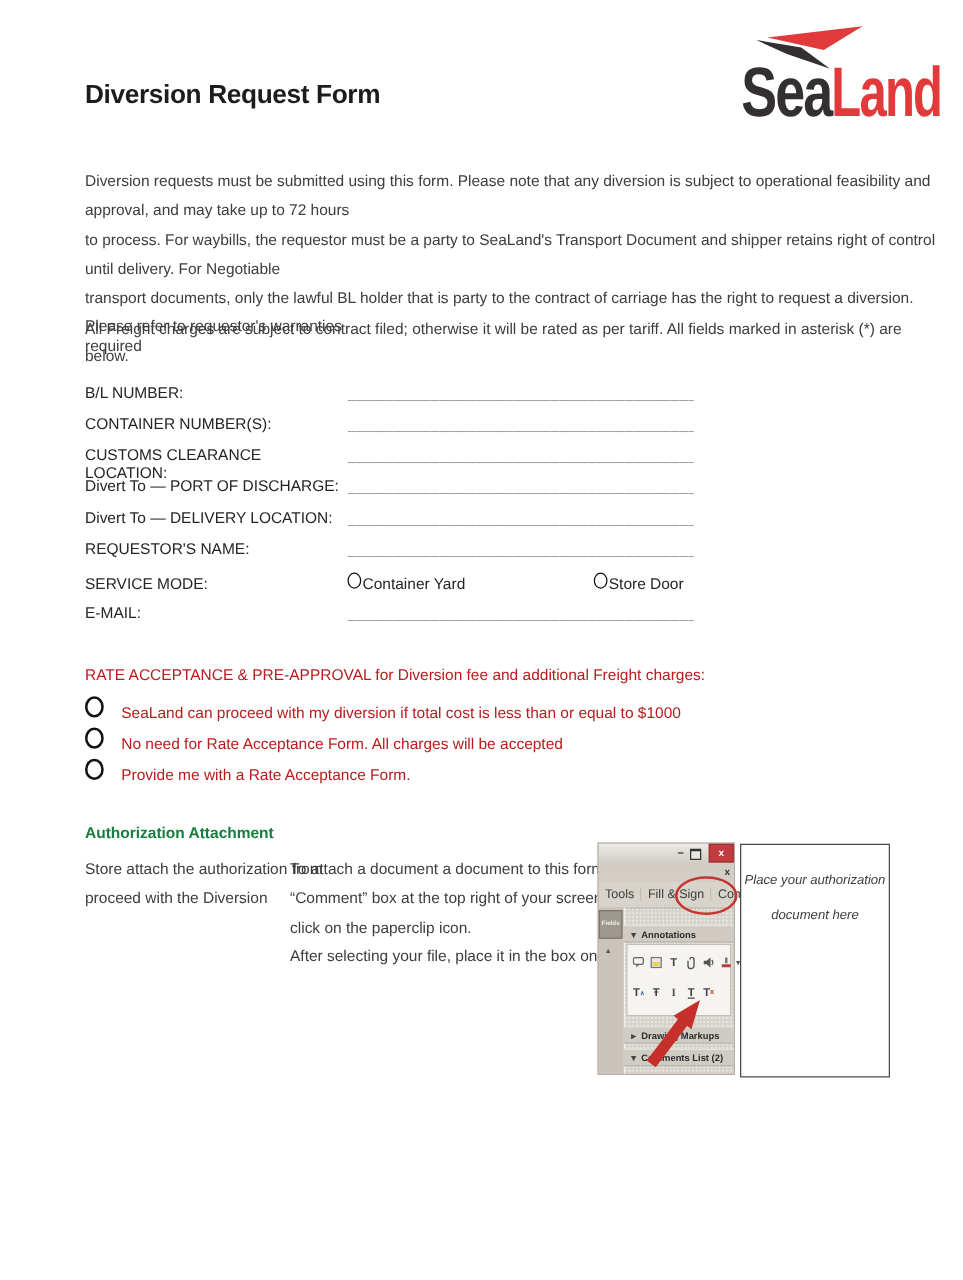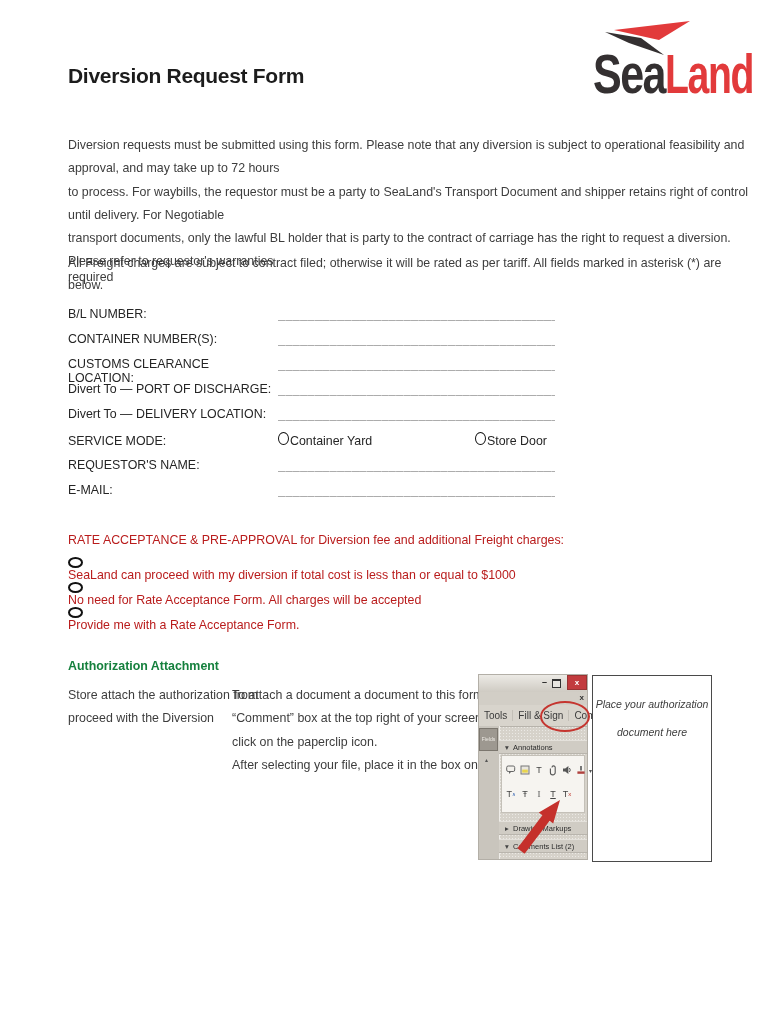--- a/index.html
+++ b/index.html
@@ -19,21 +19,21 @@
   .fill-line{width:277px;flex:none;overflow:hidden;white-space:nowrap;
              color:#9b9b9b;font-size:12.4px;letter-spacing:0.5px;}
   .fill-line::after{content:"________________________________________________________________________";}
   .radio{display:inline-block;width:9px;height:11px;border:1.8px solid #111;
          border-radius:50%;vertical-align:-2px;margin-right:1px;background:#fff;}
   .svc-opt{display:inline-flex;align-items:baseline;}
   .svc-opt.first{width:197px;}
   
   .rate{position:absolute;left:68px;top:533px;font-size:12.4px;color:#b91c1c;}
   .rate-head{margin-bottom:10px;}
-  .rate-opt{height:25.1px;display:flex;align-items:baseline;flex-direction:column;}
+  .rate-opt{height:25.1px;display:flex;align-items:baseline;}
   .rate-opt .radio{width:11px;height:13px;border-width:2px;margin-right:14px;vertical-align:-3px;}
   
   .auth-head{position:absolute;left:68px;top:659px;font-size:12.4px;font-weight:bold;color:#15803d;}
   .auth-left{position:absolute;left:68px;top:684px;font-size:12.4px;line-height:23.3px;color:#3d3d3d;}
   .auth-instr{position:absolute;left:232px;top:684px;font-size:12.4px;line-height:23.3px;color:#3d3d3d;}
   
   .shot{position:absolute;left:478px;top:674px;width:110px;height:186px;
         background:#d6d2ca;border:1px solid #b3afa7;box-sizing:border-box;
         font-family:"Liberation Sans",sans-serif;}
   .tex{background-image:radial-gradient(rgba(255,255,255,.5) 1px, transparent 1px);
@@ -48,21 +48,21 @@
              text-align:center;line-height:14px;box-sizing:border-box;}
   .sub-bar{position:absolute;left:0;top:17px;right:0;height:13px;background:#d2cec6;
            border-bottom:1px solid #bdb9b1;}
   .sub-x{position:absolute;right:3px;top:1px;font-size:8px;color:#333;font-weight:bold;}
   .tabs{position:absolute;left:0;top:30px;right:0;height:21px;display:flex;align-items:center;
         background:#d8d4cc;border-bottom:1px solid #b7b3ab;font-size:10px;color:#3a3a3a;}
   .tab{padding:0 5px;white-space:nowrap;}
   .tab + .tab{border-left:1px solid #c3bfb7;}
   .circle-red{position:absolute;left:61px;top:26px;width:46px;height:27px;border:2.4px solid #c5352f;
               border-radius:50%;z-index:5;}
-  .shot-body{position:absolute;left:0;top:51px;right:0;bottom:0;}
+  .shot-body{position:absolute;left:0;top:51px;right:0;bottom:0;font-weight:bold;}
   .page-edge{position:absolute;left:0;top:0;width:20px;bottom:0;background:#c9c5bd;
              border-right:1px solid #efede9;}
   .fields-chip{position:absolute;left:0px;top:2px;width:17px;height:21px;background:#9d9890;
                border:1px solid #7b766e;color:#efece6;font-size:5px;text-align:center;line-height:21px;}
   .scroll-up{position:absolute;left:6px;top:30px;font-size:6px;color:#555;}
   .panel{position:absolute;left:20px;top:0;right:0;bottom:0;}
   .sec-head{position:absolute;left:0;right:0;height:14px;background:#d0ccc4;
             border-top:1px solid #e4e1db;border-bottom:1px solid #b9b5ad;
             font-size:7.5px;color:#2b2b2b;line-height:14px;padding-left:6px;box-sizing:border-box;}
   .sec-caret{display:inline-block;width:8px;color:#444;}
@@ -126,33 +126,33 @@
     </div>
     <div class="form-row">
       <span class="f-label">Divert To — PORT OF DISCHARGE:</span>
       <span class="fill-line"></span>
     </div>
     <div class="form-row">
       <span class="f-label">Divert To — DELIVERY LOCATION:</span>
       <span class="fill-line"></span>
     </div>
     <div class="form-row">
+      <span class="f-label">REQUESTOR'S NAME:</span>
+      <span class="fill-line"></span>
+    </div>
+    <div class="form-row">
       <span class="f-label">SERVICE MODE:</span>
       <span class="svc-opt first">
         <span class="radio"></span>
         <span>Container Yard</span>
       </span>
       <span class="svc-opt">
         <span class="radio"></span>
         <span>Store Door</span>
       </span>
-    </div>
-    <div class="form-row">
-      <span class="f-label">REQUESTOR'S NAME:</span>
-      <span class="fill-line"></span>
     </div>
     <div class="form-row">
       <span class="f-label">E-MAIL:</span>
       <span class="fill-line"></span>
     </div>
   </div>
 
   <div class="rate">
     <div class="rate-head">RATE ACCEPTANCE &amp; PRE-APPROVAL for Diversion fee and additional Freight charges:</div>
     <div class="rate-opt">

